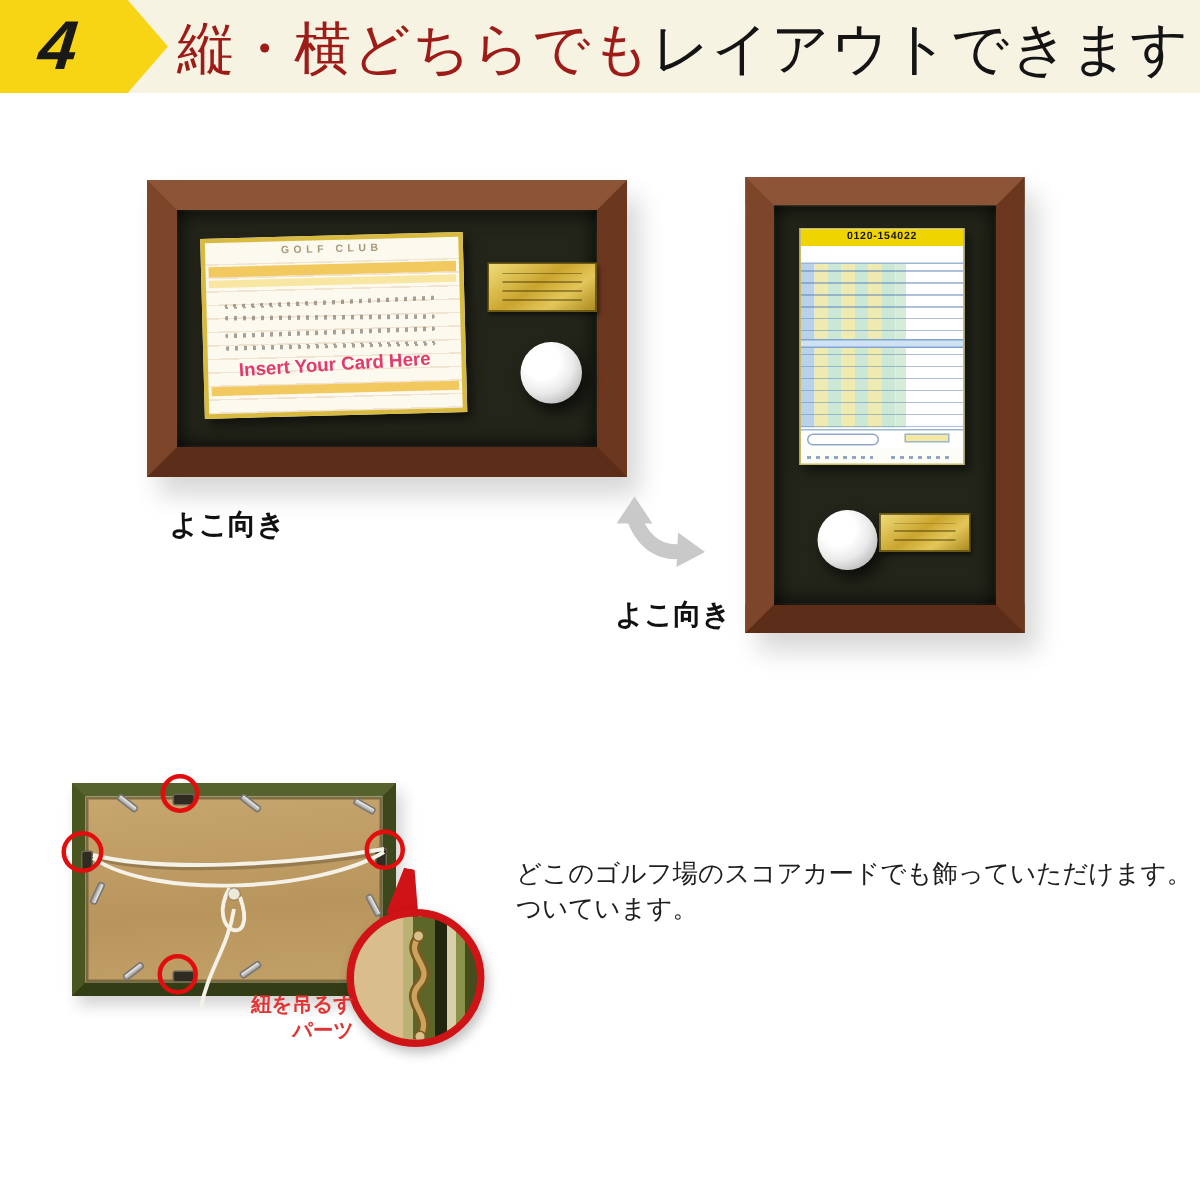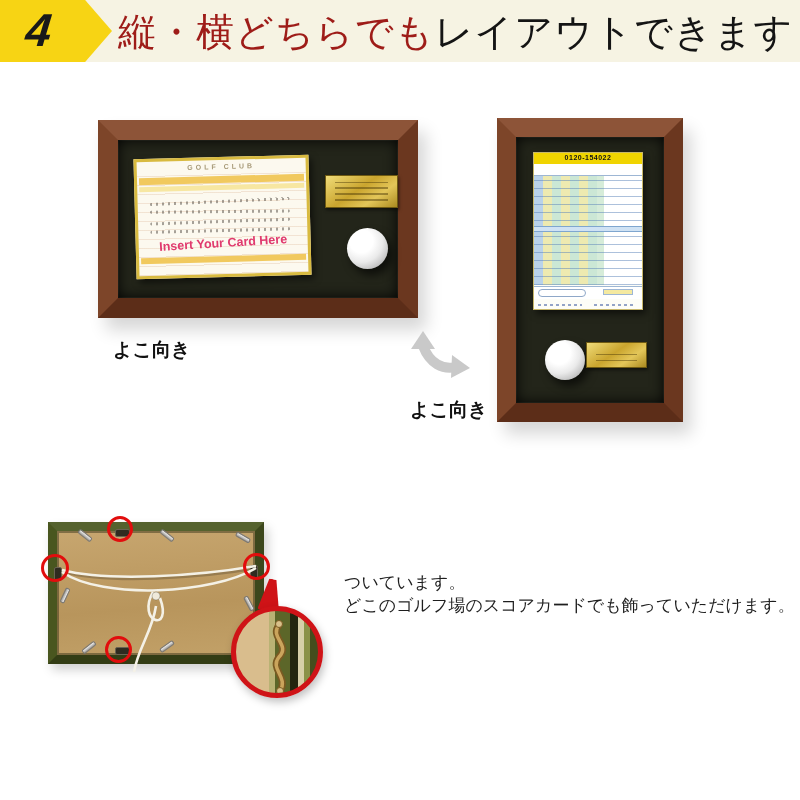--- a/index.html
+++ b/index.html
@@ -221,19 +221,23 @@
 
   <div class="pointer"></div>
   <div class="magnifier">
     <svg width="92" height="92" viewBox="0 0 92 92">
       <path d="M43 14 C 33 26, 55 34, 43 46 C 33 58, 53 66, 44 80" stroke="#7a5a22" stroke-width="7" fill="none"></path>
       <path d="M43 14 C 33 26, 55 34, 43 46 C 33 58, 53 66, 44 80" stroke="#caa45c" stroke-width="3.5" fill="none"></path>
       <circle cx="43" cy="13" r="3.5" fill="#d8c08a" stroke="#7a5a22"></circle>
       <circle cx="44" cy="80" r="3.5" fill="#d8c08a" stroke="#7a5a22"></circle>
     </svg>
   </div>
+  <div class="callout-label">
+    <div>紐を吊るす</div>
+    <div>パーツ</div>
+  </div>
 
   <div class="parts-body">
+    <div>どこのゴルフ場のスコアカードでも飾っていただけます。</div>
     <div>ついています。</div>
-    <div>どこのゴルフ場のスコアカードでも飾っていただけます。</div>
   </div>
 
 </div>
 
 </body></html>

